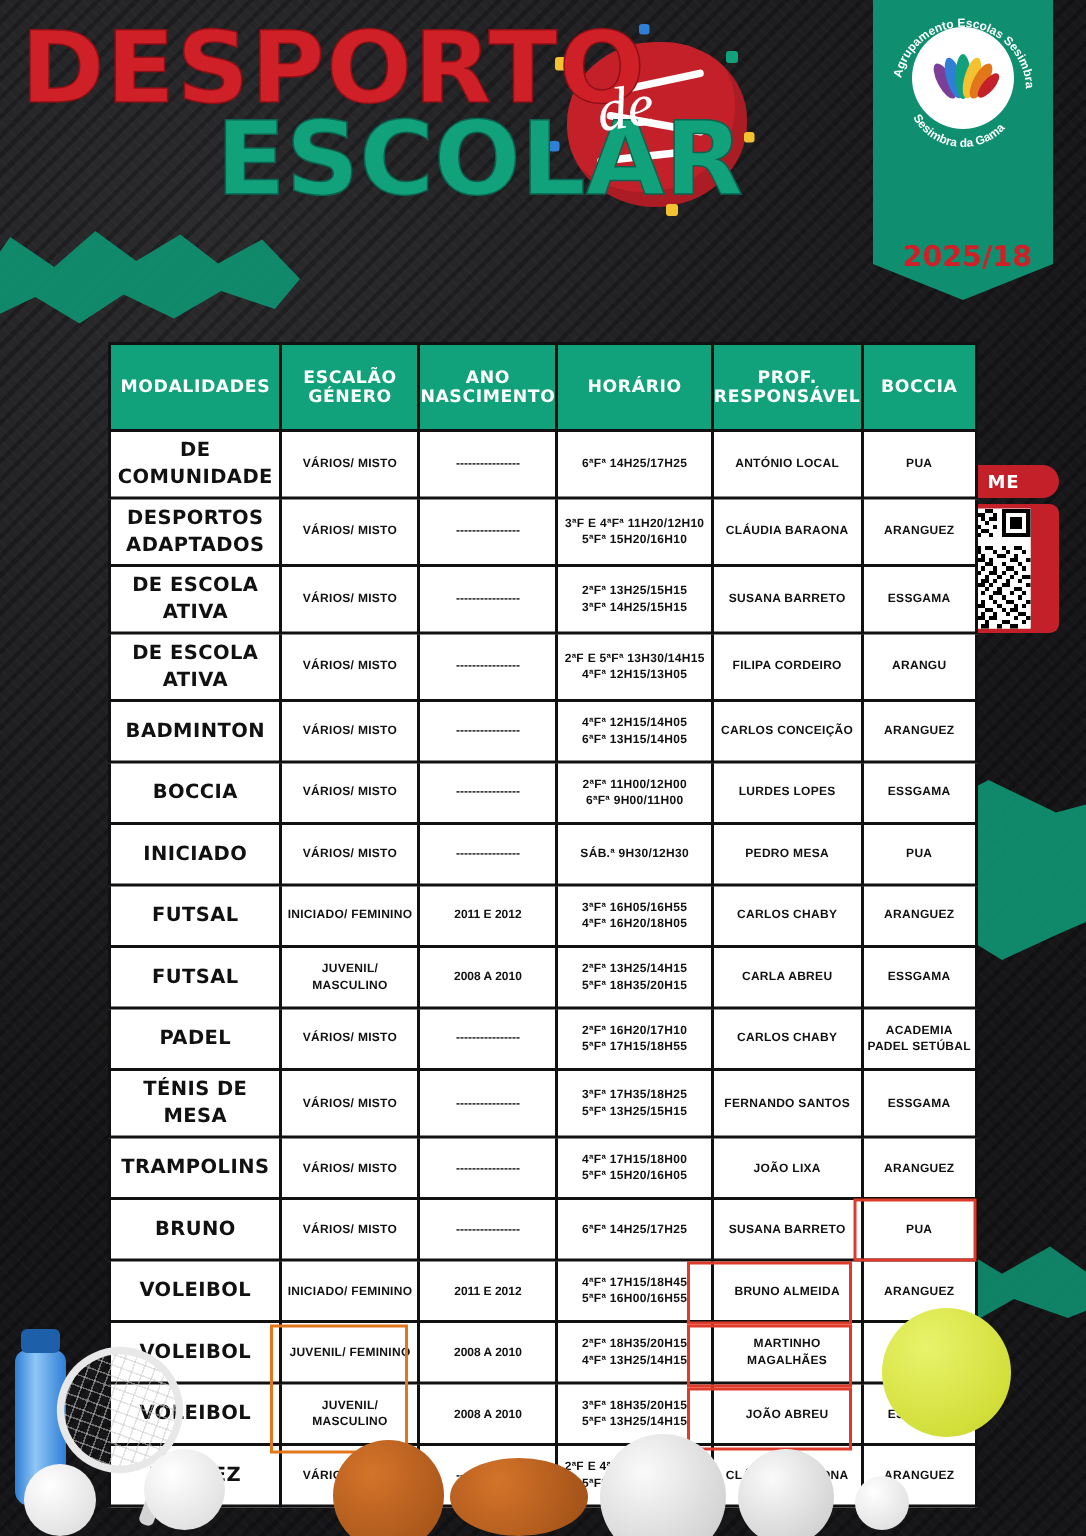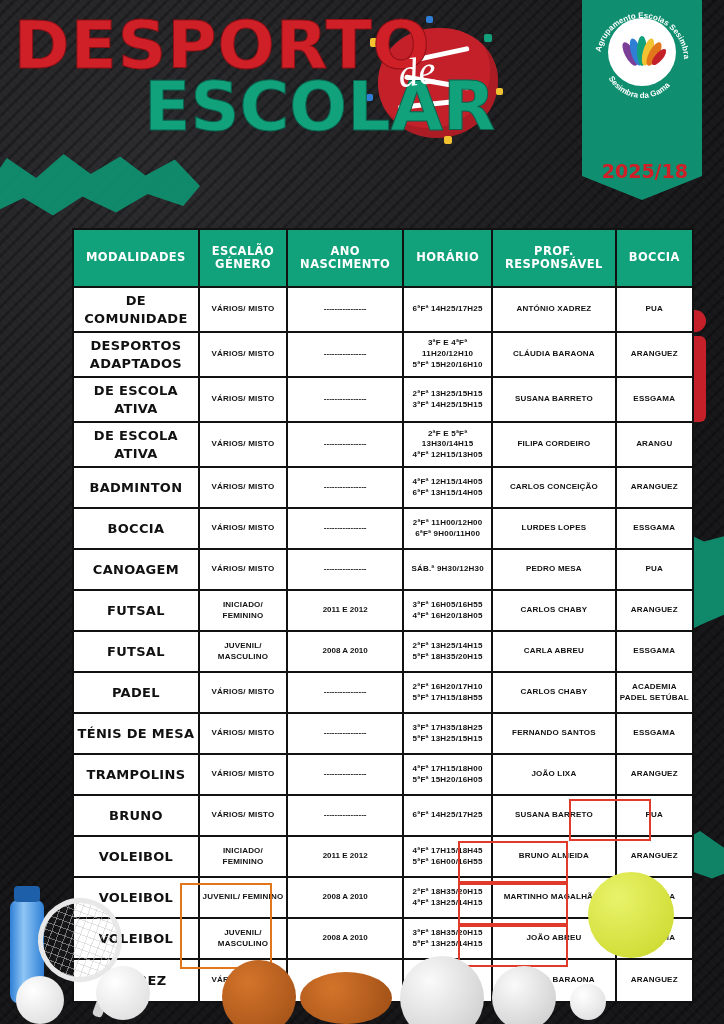--- a/index.html
+++ b/index.html
@@ -119,21 +119,21 @@
     text-align:center;
     vertical-align:middle;
   }
   thead th{
     background:#12a27b;
     color:#fff;
     font-family:"DejaVu Sans", sans-serif;
     font-weight:bold;
     font-size:11.5px;
     letter-spacing:.4px;
-    padding:10px 12px;
+    padding:10px 0;
     line-height:1.15;
     height:58px;
   }
   tbody td{
     background:#fff;
     color:#111;
     font-size:8px;
     font-weight:bold;
     letter-spacing:.2px;
     padding:4px 2px;
@@ -484,21 +484,21 @@
           <span>BOCCIA</span>
         </th>
       </tr>
     </thead>
     <tbody id="tbody">
         <tr>
           <td class="col1 modalidade">DE COMUNIDADE</td>
           <td class="col2">VÁRIOS/ MISTO</td>
           <td class="col3 dash">----------------</td>
           <td class="col4">6ªFª 14H25/17H25</td>
-          <td class="col5">ANTÓNIO XADREZ</td>
+          <td class="col5">ANTÓNIO LOCAL</td>
           <td class="col6">PUA</td>
         </tr>
         <tr>
           <td class="col1 modalidade">DESPORTOS ADAPTADOS</td>
           <td class="col2">VÁRIOS/ MISTO</td>
           <td class="col3 dash">----------------</td>
           <td class="col4">3ªF E 4ªFª 11H20/12H10<br>5ªFª 15H20/16H10</td>
           <td class="col5">CLÁUDIA BARAONA</td>
           <td class="col6">ARANGUEZ</td>
         </tr>
@@ -528,21 +528,21 @@
         </tr>
         <tr>
           <td class="col1 modalidade">BOCCIA</td>
           <td class="col2">VÁRIOS/ MISTO</td>
           <td class="col3 dash">----------------</td>
           <td class="col4">2ªFª 11H00/12H00<br>6ªFª 9H00/11H00</td>
           <td class="col5">LURDES LOPES</td>
           <td class="col6">ESSGAMA</td>
         </tr>
         <tr>
-          <td class="col1 modalidade">CANOAGEM</td>
+          <td class="col1 modalidade">INICIADO</td>
           <td class="col2">VÁRIOS/ MISTO</td>
           <td class="col3 dash">----------------</td>
           <td class="col4">SÁB.ª 9H30/12H30</td>
           <td class="col5">PEDRO MESA</td>
           <td class="col6">PUA</td>
         </tr>
         <tr>
           <td class="col1 modalidade">FUTSAL</td>
           <td class="col2">INICIADO/ FEMININO</td>
           <td class="col3 dash">2011 E 2012</td>

